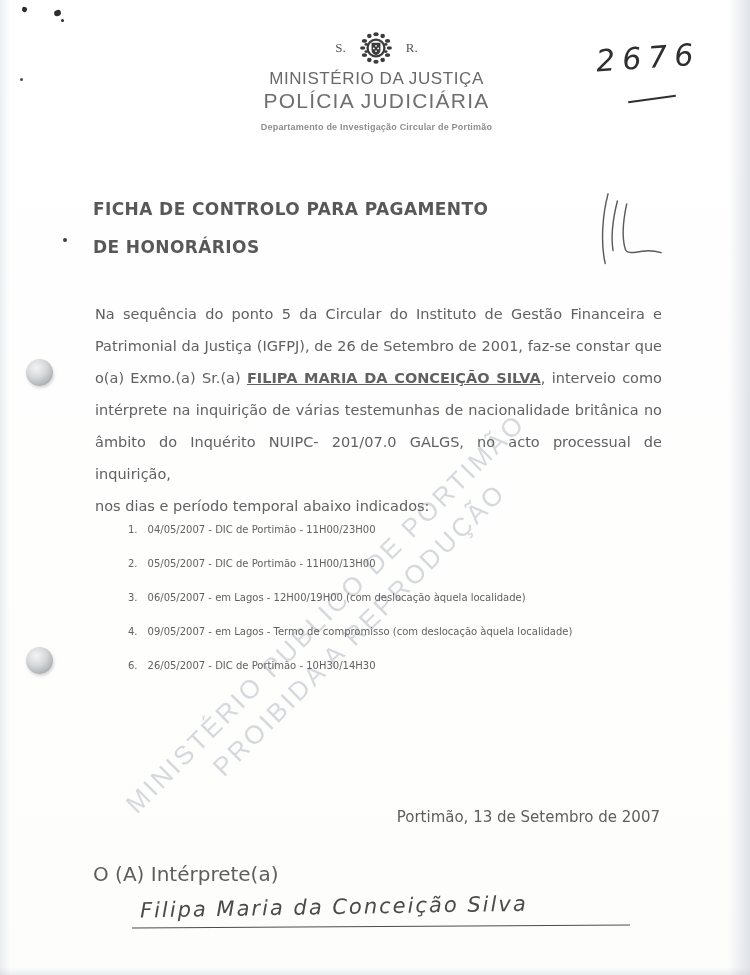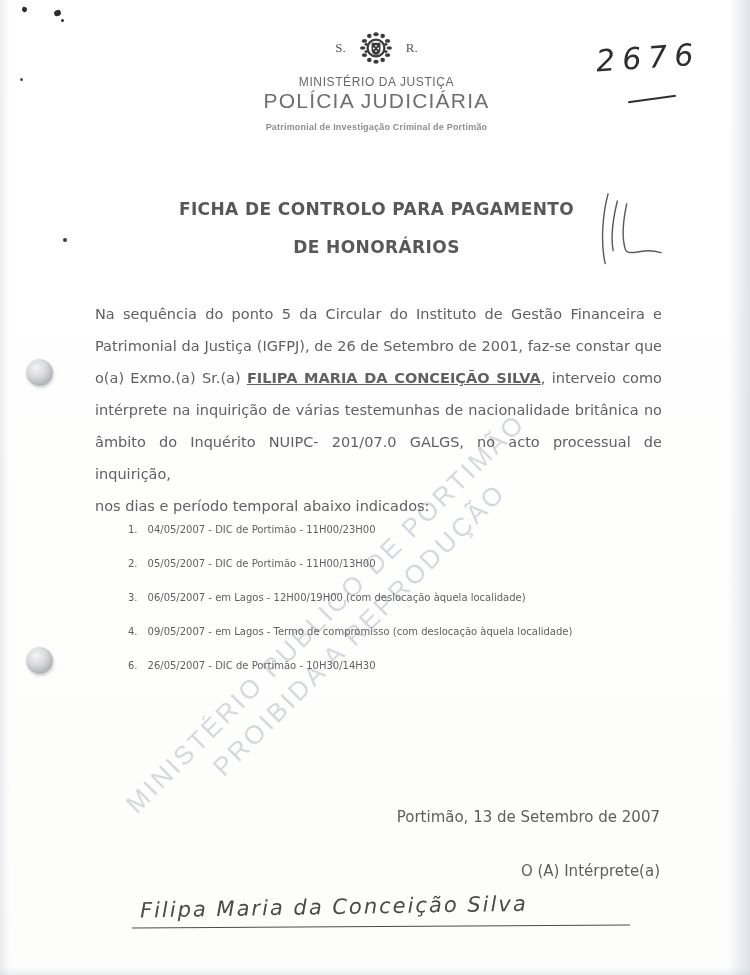--- a/index.html
+++ b/index.html
@@ -25,48 +25,48 @@
   
   .wm{position:absolute;white-space:nowrap;font-size:26px;letter-spacing:3px;color:rgba(158,164,173,.42);
       font-family:"Liberation Sans",sans-serif;transform-origin:0 100%;transform:rotate(-45deg);line-height:30px;}
   .wm1{left:141px;top:789px;}
   .wm2{left:228px;top:752px;}
 
   
   .header{position:absolute;top:30px;left:93px;width:567px;text-align:center;color:#666;}
   .crest-row{display:flex;align-items:center;justify-content:center;gap:14px;height:36px;}
   .sr{font-family:"Liberation Serif",serif;font-size:13px;color:#555;}
-  .ministry{margin-top:9px;font-family:"Liberation Sans",sans-serif;font-size:12px;letter-spacing:.6px;color:#686868;}
+  .ministry{margin-top:3px;font-family:"Liberation Sans",sans-serif;font-size:17px;letter-spacing:.6px;color:#686868;}
   .org{font-family:"Liberation Sans",sans-serif;font-size:21px;letter-spacing:1.2px;color:#6f6f6f;}
   .dept{margin-top:9px;font-family:"Liberation Sans",sans-serif;font-size:9px;font-weight:bold;letter-spacing:.2px;color:#8e8e8e;}
 
   
   .stamp{position:absolute;left:596px;top:40px;color:#2f2f2f;}
   .stamp-num{font-style:italic;font-size:30px;letter-spacing:7px;transform:rotate(-4deg);display:inline-block;}
   .stamp-underline{position:absolute;left:32px;top:58px;width:48px;border-top:2.5px solid #2f2f2f;transform:rotate(-8deg);}
 
   
-  .title{position:absolute;top:190px;left:93px;width:567px;text-align:center;
+  .title{position:absolute;top:190px;left:93px;width:567px;text-align:left;
          font-weight:bold;font-size:17px;letter-spacing:.4px;color:#585858;line-height:38px;}
 
   .paraph{position:absolute;left:598px;top:176px;}
 
   
   .body-par{position:absolute;top:298px;left:95px;width:567px;font-size:14.5px;color:#616161;line-height:32px;}
   .jline{text-align:justify;text-align-last:justify;}
   .body-par .name{font-weight:bold;text-decoration:underline;}
 
   
   .sessions{position:absolute;top:513px;left:128px;width:534px;font-size:10px;color:#616161;line-height:34px;
             list-style:none;margin:0;padding:0;}
   .sessions li{padding-left:26px;text-indent:-26px;text-align:justify;}
   .sessions .num{margin-right:10px;}
 
   .place-date{position:absolute;top:808px;left:93px;width:567px;text-align:right;font-size:15px;color:#5e5e5e;}
-  .sig-label{position:absolute;top:862px;left:93px;width:567px;text-align:right;font-size:15px;color:#5e5e5e;}
+  .sig-label{position:absolute;top:862px;left:93px;width:567px;text-align:left;font-size:20px;color:#5e5e5e;}
   .sig-hand{position:absolute;top:895px;left:140px;font-size:21px;font-style:italic;letter-spacing:2px;color:#4a4a4a;
             transform:rotate(-1deg);white-space:nowrap;}
   .sig-line{position:absolute;top:926px;left:132px;width:498px;border-top:1.6px solid #4d4d4d;transform:rotate(-.35deg);}
   .sig-printed{position:absolute;top:934px;left:93px;width:567px;text-align:center;font-size:11px;font-weight:bold;color:#6a6a6a;}
 </style>
 </head>
 <body>
 
 <div class="page">
 
@@ -112,21 +112,21 @@
         <path d="M13 13 h10 v8 q0 5 -5 6 q-5 -1 -5 -6 z" fill="#3c3c3c"></path>
         <circle cx="18" cy="16.5" r="1" fill="#ffffff"></circle>
         <circle cx="15.5" cy="19.5" r="1" fill="#ffffff"></circle>
         <circle cx="20.5" cy="19.5" r="1" fill="#ffffff"></circle>
         <circle cx="18" cy="22.5" r="1" fill="#ffffff"></circle>
       </svg>
       <span class="sr">R.</span>
     </div>
     <div class="ministry">MINISTÉRIO DA JUSTIÇA</div>
     <div class="org">POLÍCIA JUDICIÁRIA</div>
-    <div class="dept">Patrimonial de Investigação Criminal de Portimão</div>
+    <div class="dept">Departamento de Investigação Circular de Portimão</div>
   </div>
 
   <div class="stamp">
     <span class="stamp-num">2676</span>
     <span class="stamp-underline"></span>
   </div>
 
   <div class="title">
     <div>FICHA DE CONTROLO PARA PAGAMENTO</div>
     <div>DE HONORÁRIOS</div>

